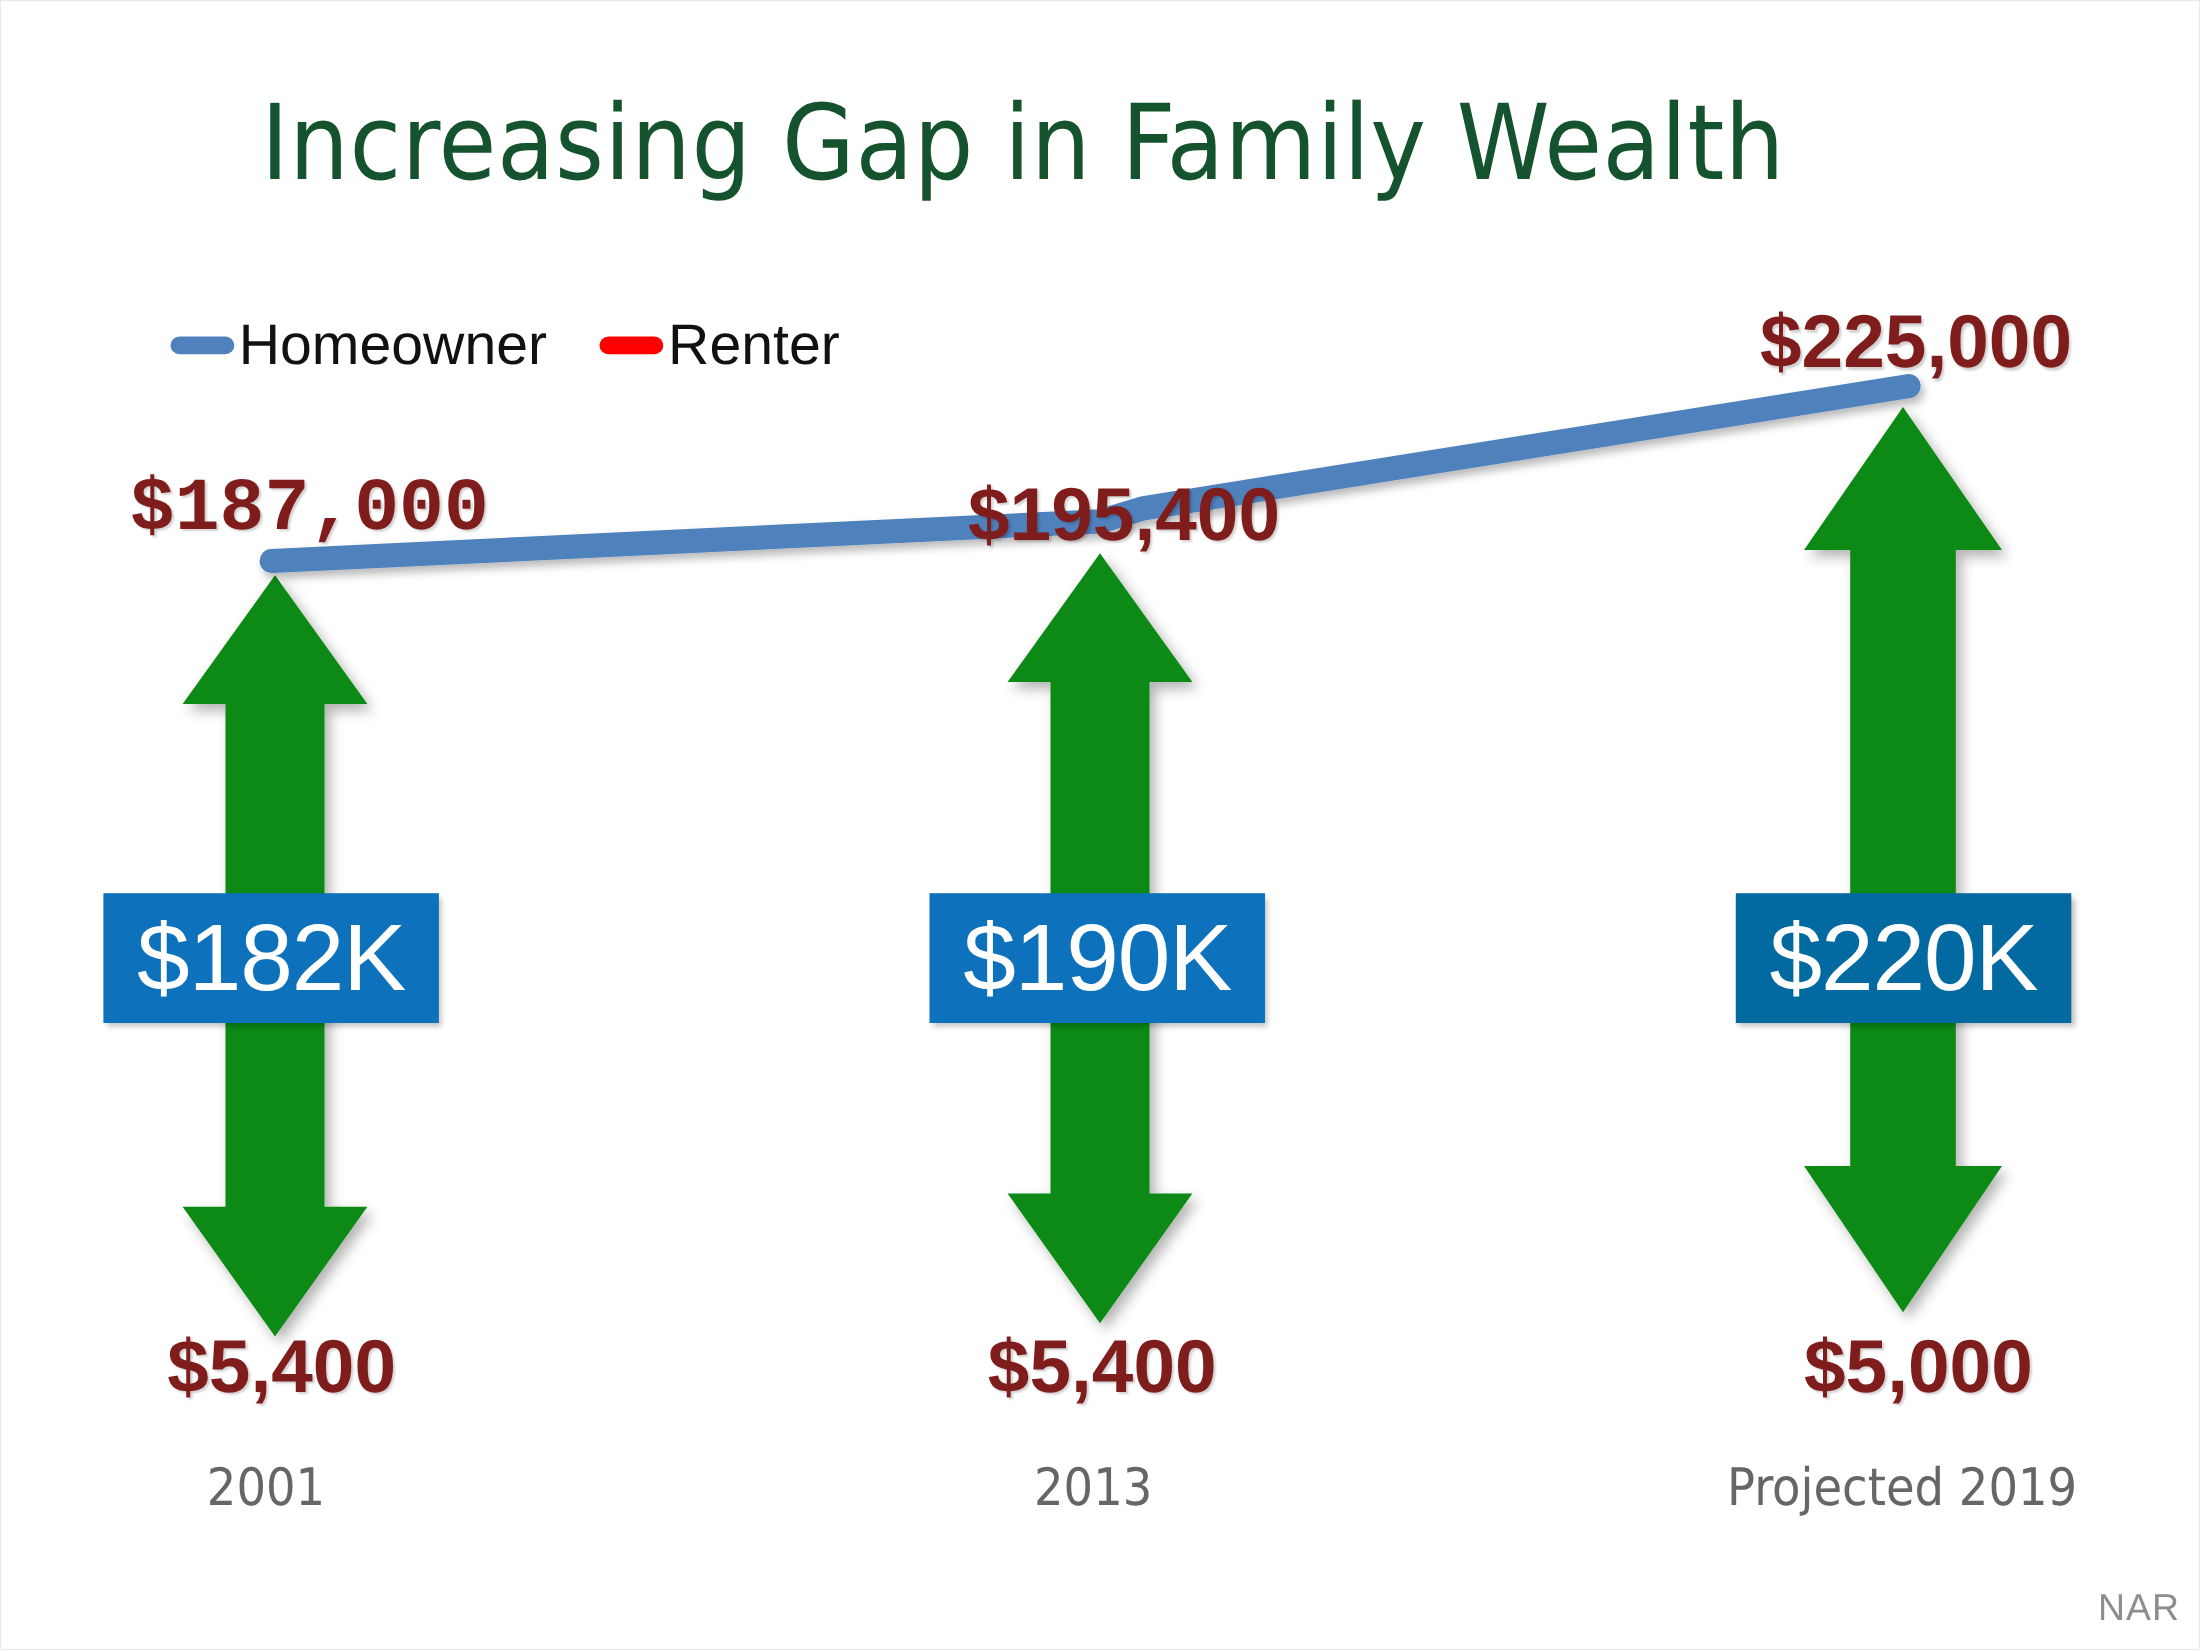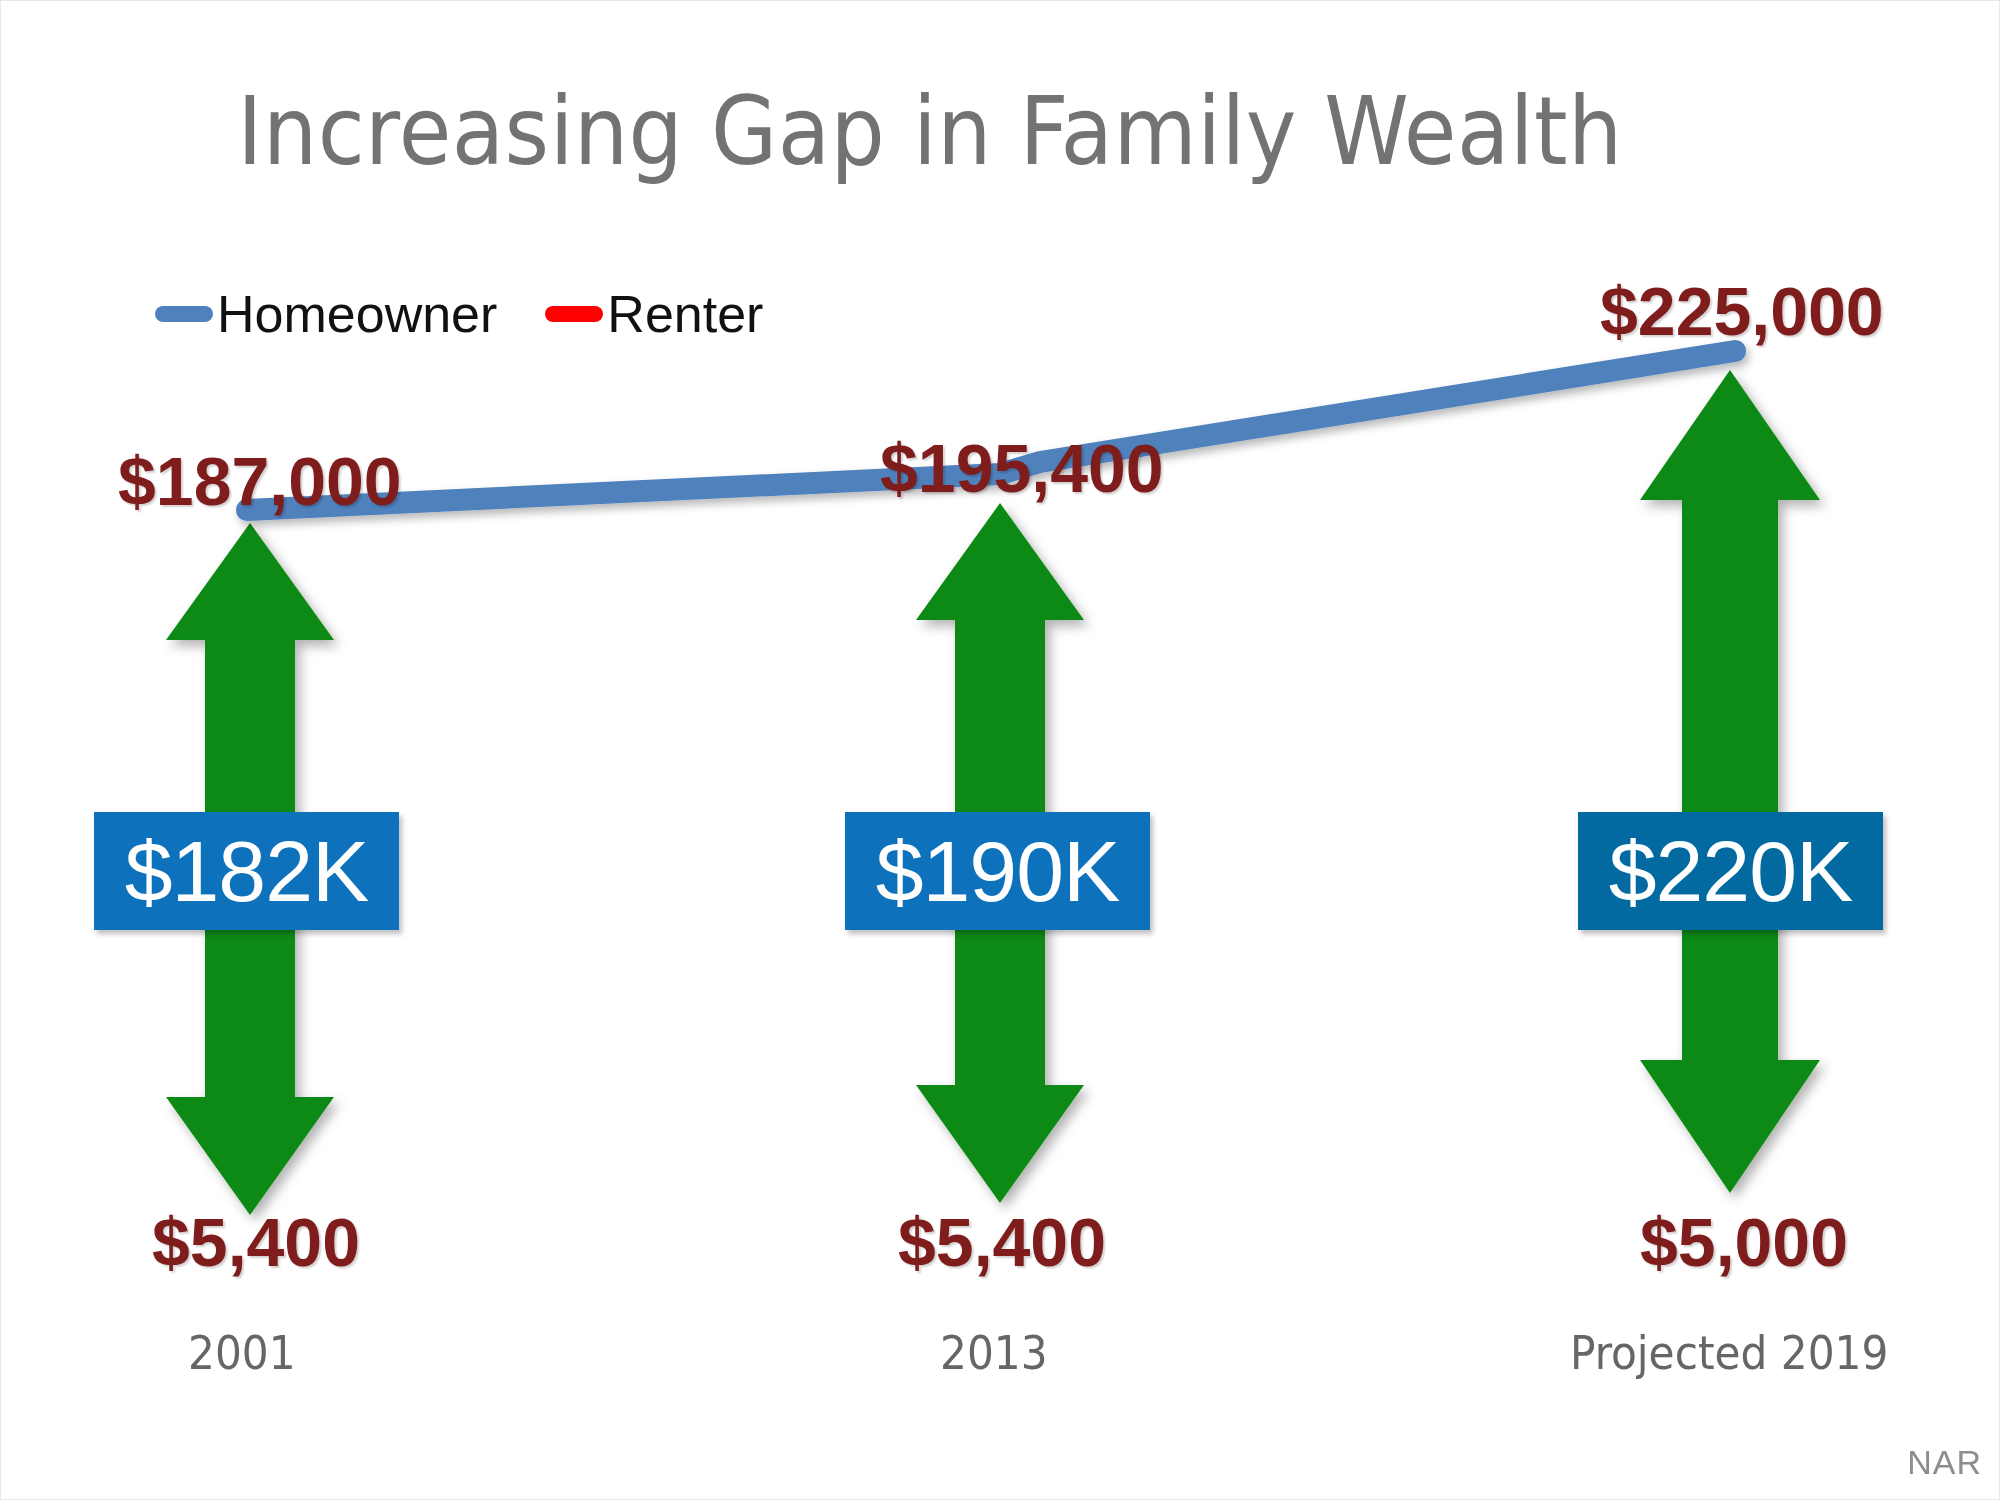--- a/index.html
+++ b/index.html
@@ -34,21 +34,21 @@
   .chart-title {
     position: absolute;
     left: 0;
     top: 82px;
     width: 1860px;
     text-align: center;
     font-family: "DejaVu Sans Condensed", "Liberation Sans Narrow", "Liberation Sans", sans-serif;
     font-stretch: condensed;
     font-size: 95px;
     font-weight: 400;
-    color: #737373;
+    color: #14532d;
     letter-spacing: 0.5px;
     white-space: nowrap;
     line-height: 1.05;
   }
 
   
   .legend {
     position: absolute;
     left: 155px;
     top: 288px;
@@ -177,21 +177,21 @@
 
     <g filter="url(#lineShadow)">
       <path d="M 247 510 L 1000 474 L 1040 462 L 1735 351" fill="none" stroke="#4f81bd" stroke-width="22" stroke-linecap="round" stroke-linejoin="round"></path>
     </g>
 
     <g filter="url(#lineShadow)">
       <path d="M 245 1292 L 1745 1292" fill="none" stroke="#ff0000" stroke-width="24" stroke-linecap="round" stroke-linejoin="round"></path>
     </g>
   </svg>
 
-  <div class="val-label" style="left:118px; top:442px;">$187,000</div>
+  <div class="val-label" style="left:118px; top:425px;font-family:Liberation Mono, monospace;">$187,000</div>
   <div class="val-label" style="left:880px; top:390px;margin-top:39px;">$195,400</div>
   <div class="val-label" style="left:1600px; top:272px;">$225,000</div>
 
   <div class="val-label" style="left:152px; top:1203px;">$5,400</div>
   <div class="val-label" style="left:898px; top:1203px;">$5,400</div>
   <div class="val-label" style="left:1640px; top:1203px;">$5,000</div>
 
   <div class="gap-box" style="left:94px; top:800px; width:305px; height:118px; background:#0d72bb;">$182K</div>
   <div class="gap-box" style="left:845px; top:800px; width:305px; height:118px; background:#0d72bb;">$190K</div>
   <div class="gap-box" style="left:1578px; top:800px; width:305px; height:118px; background:#0369a1;">$220K</div>

